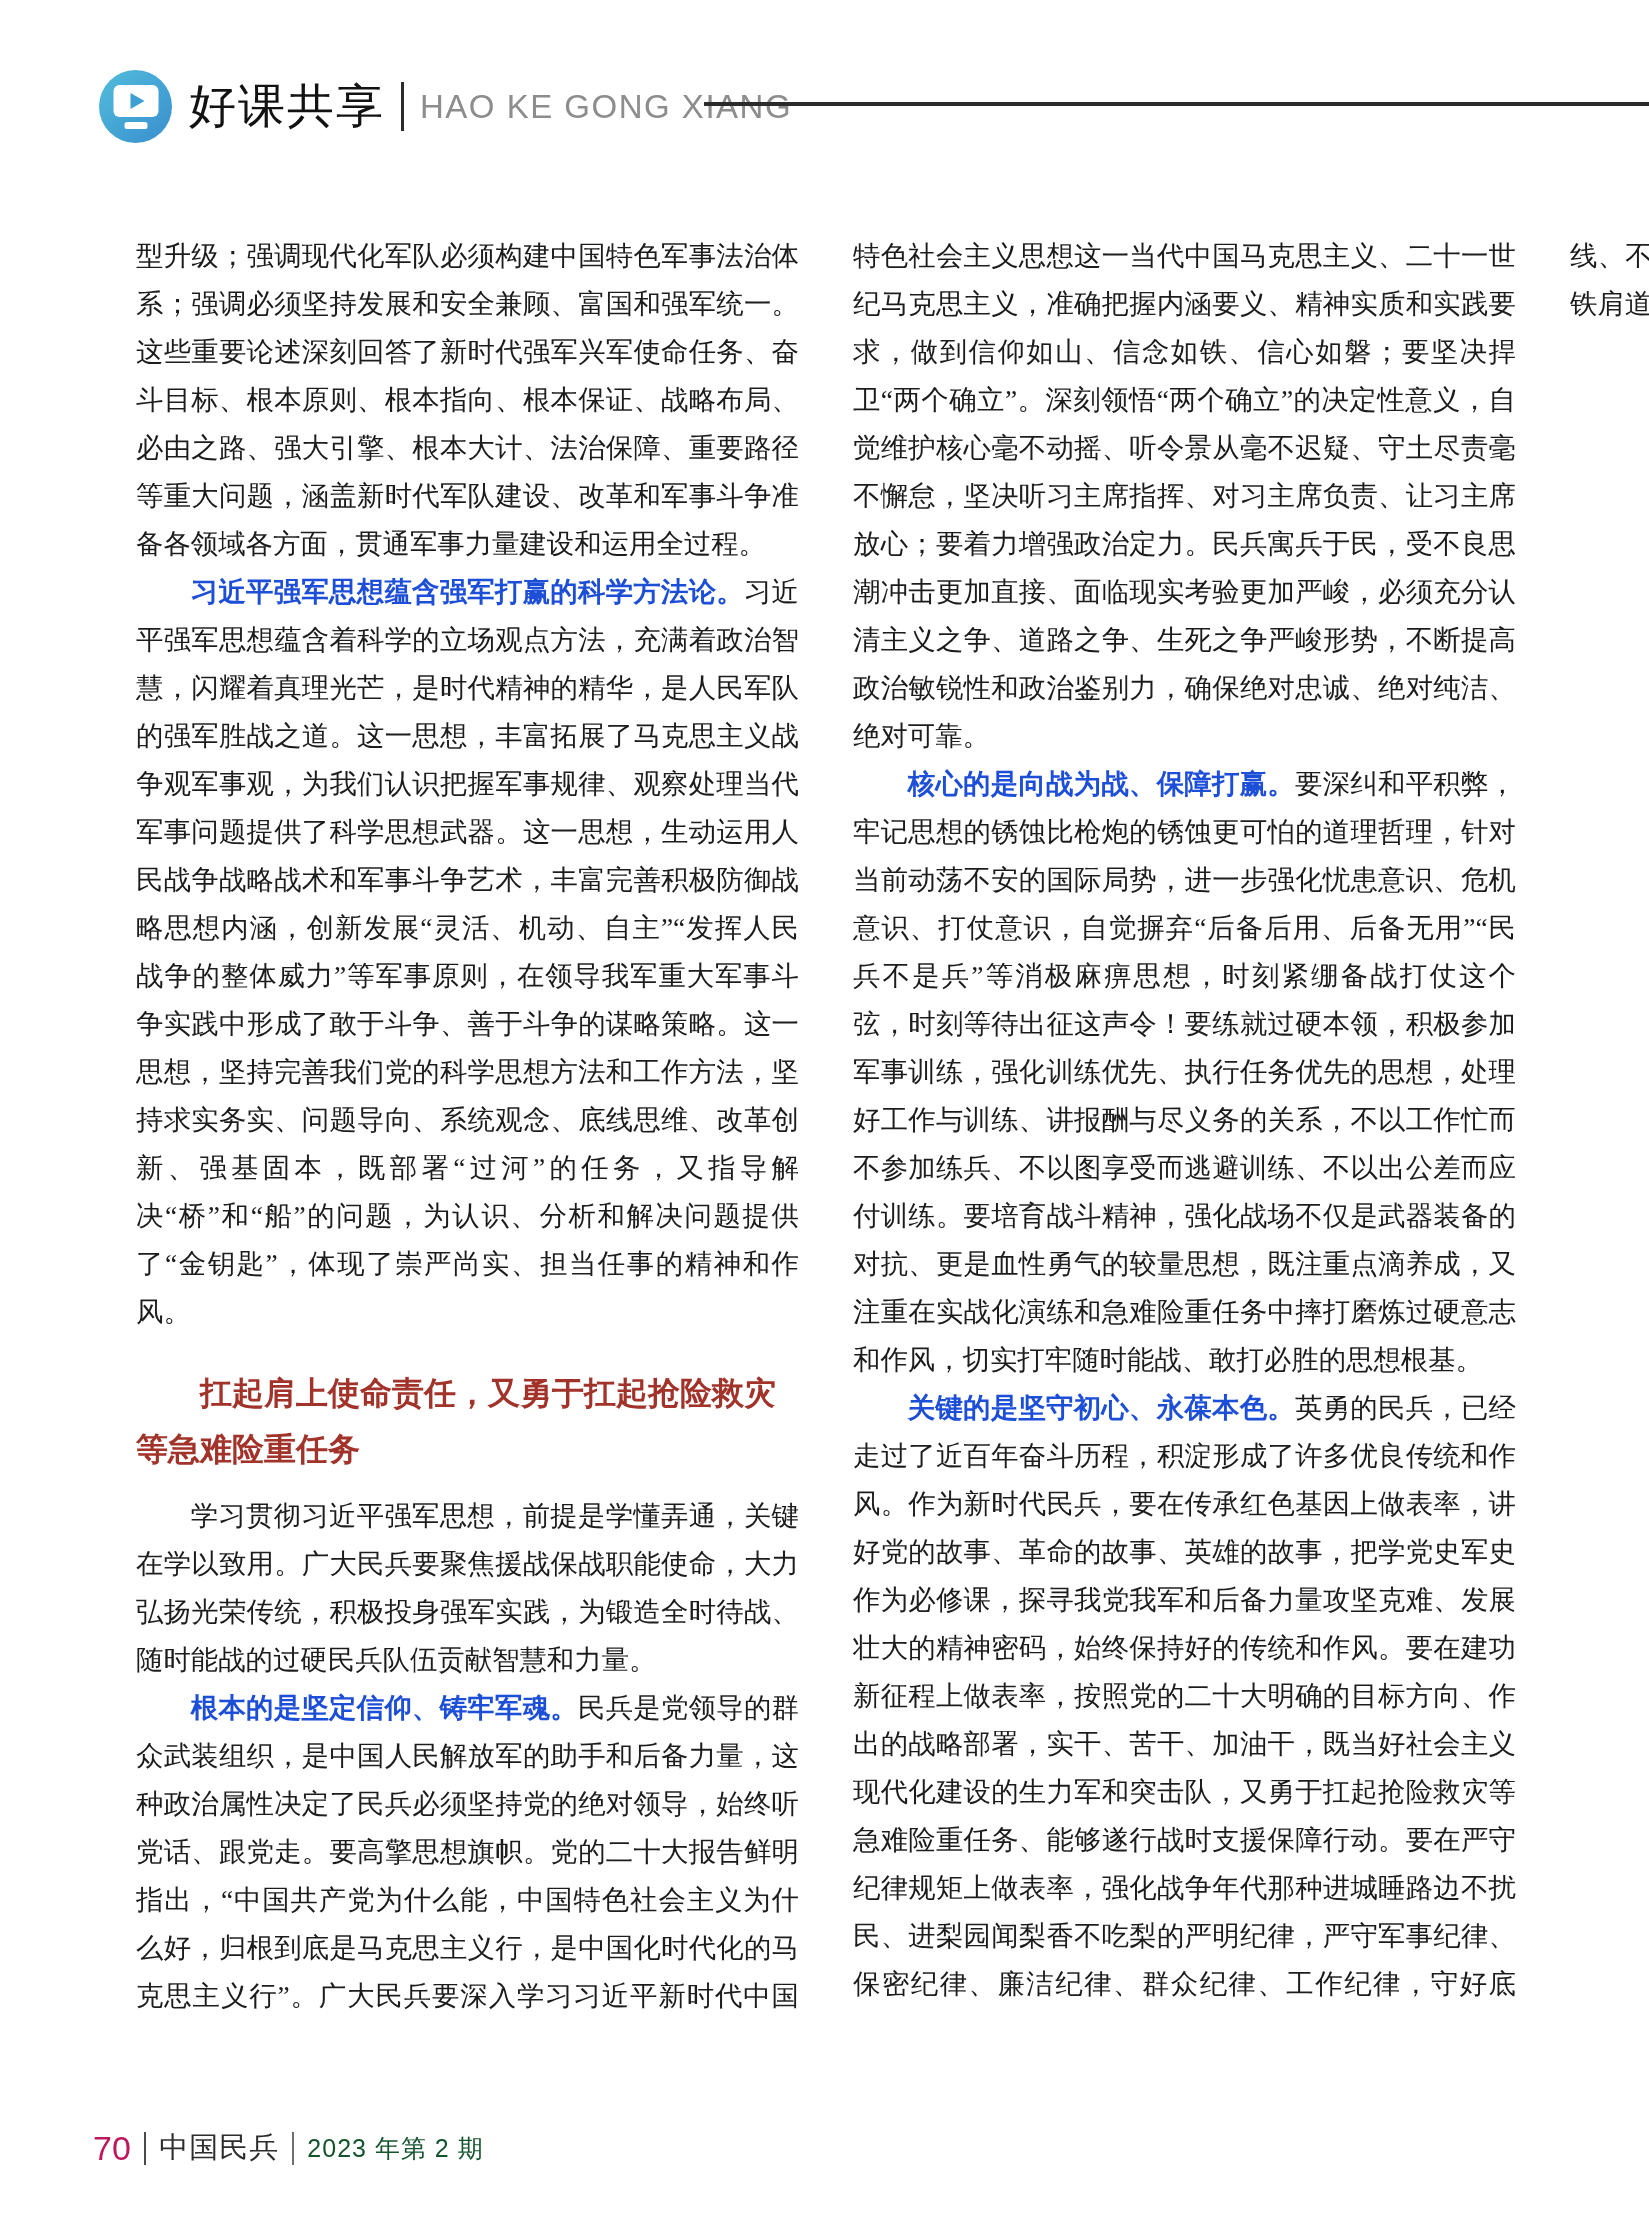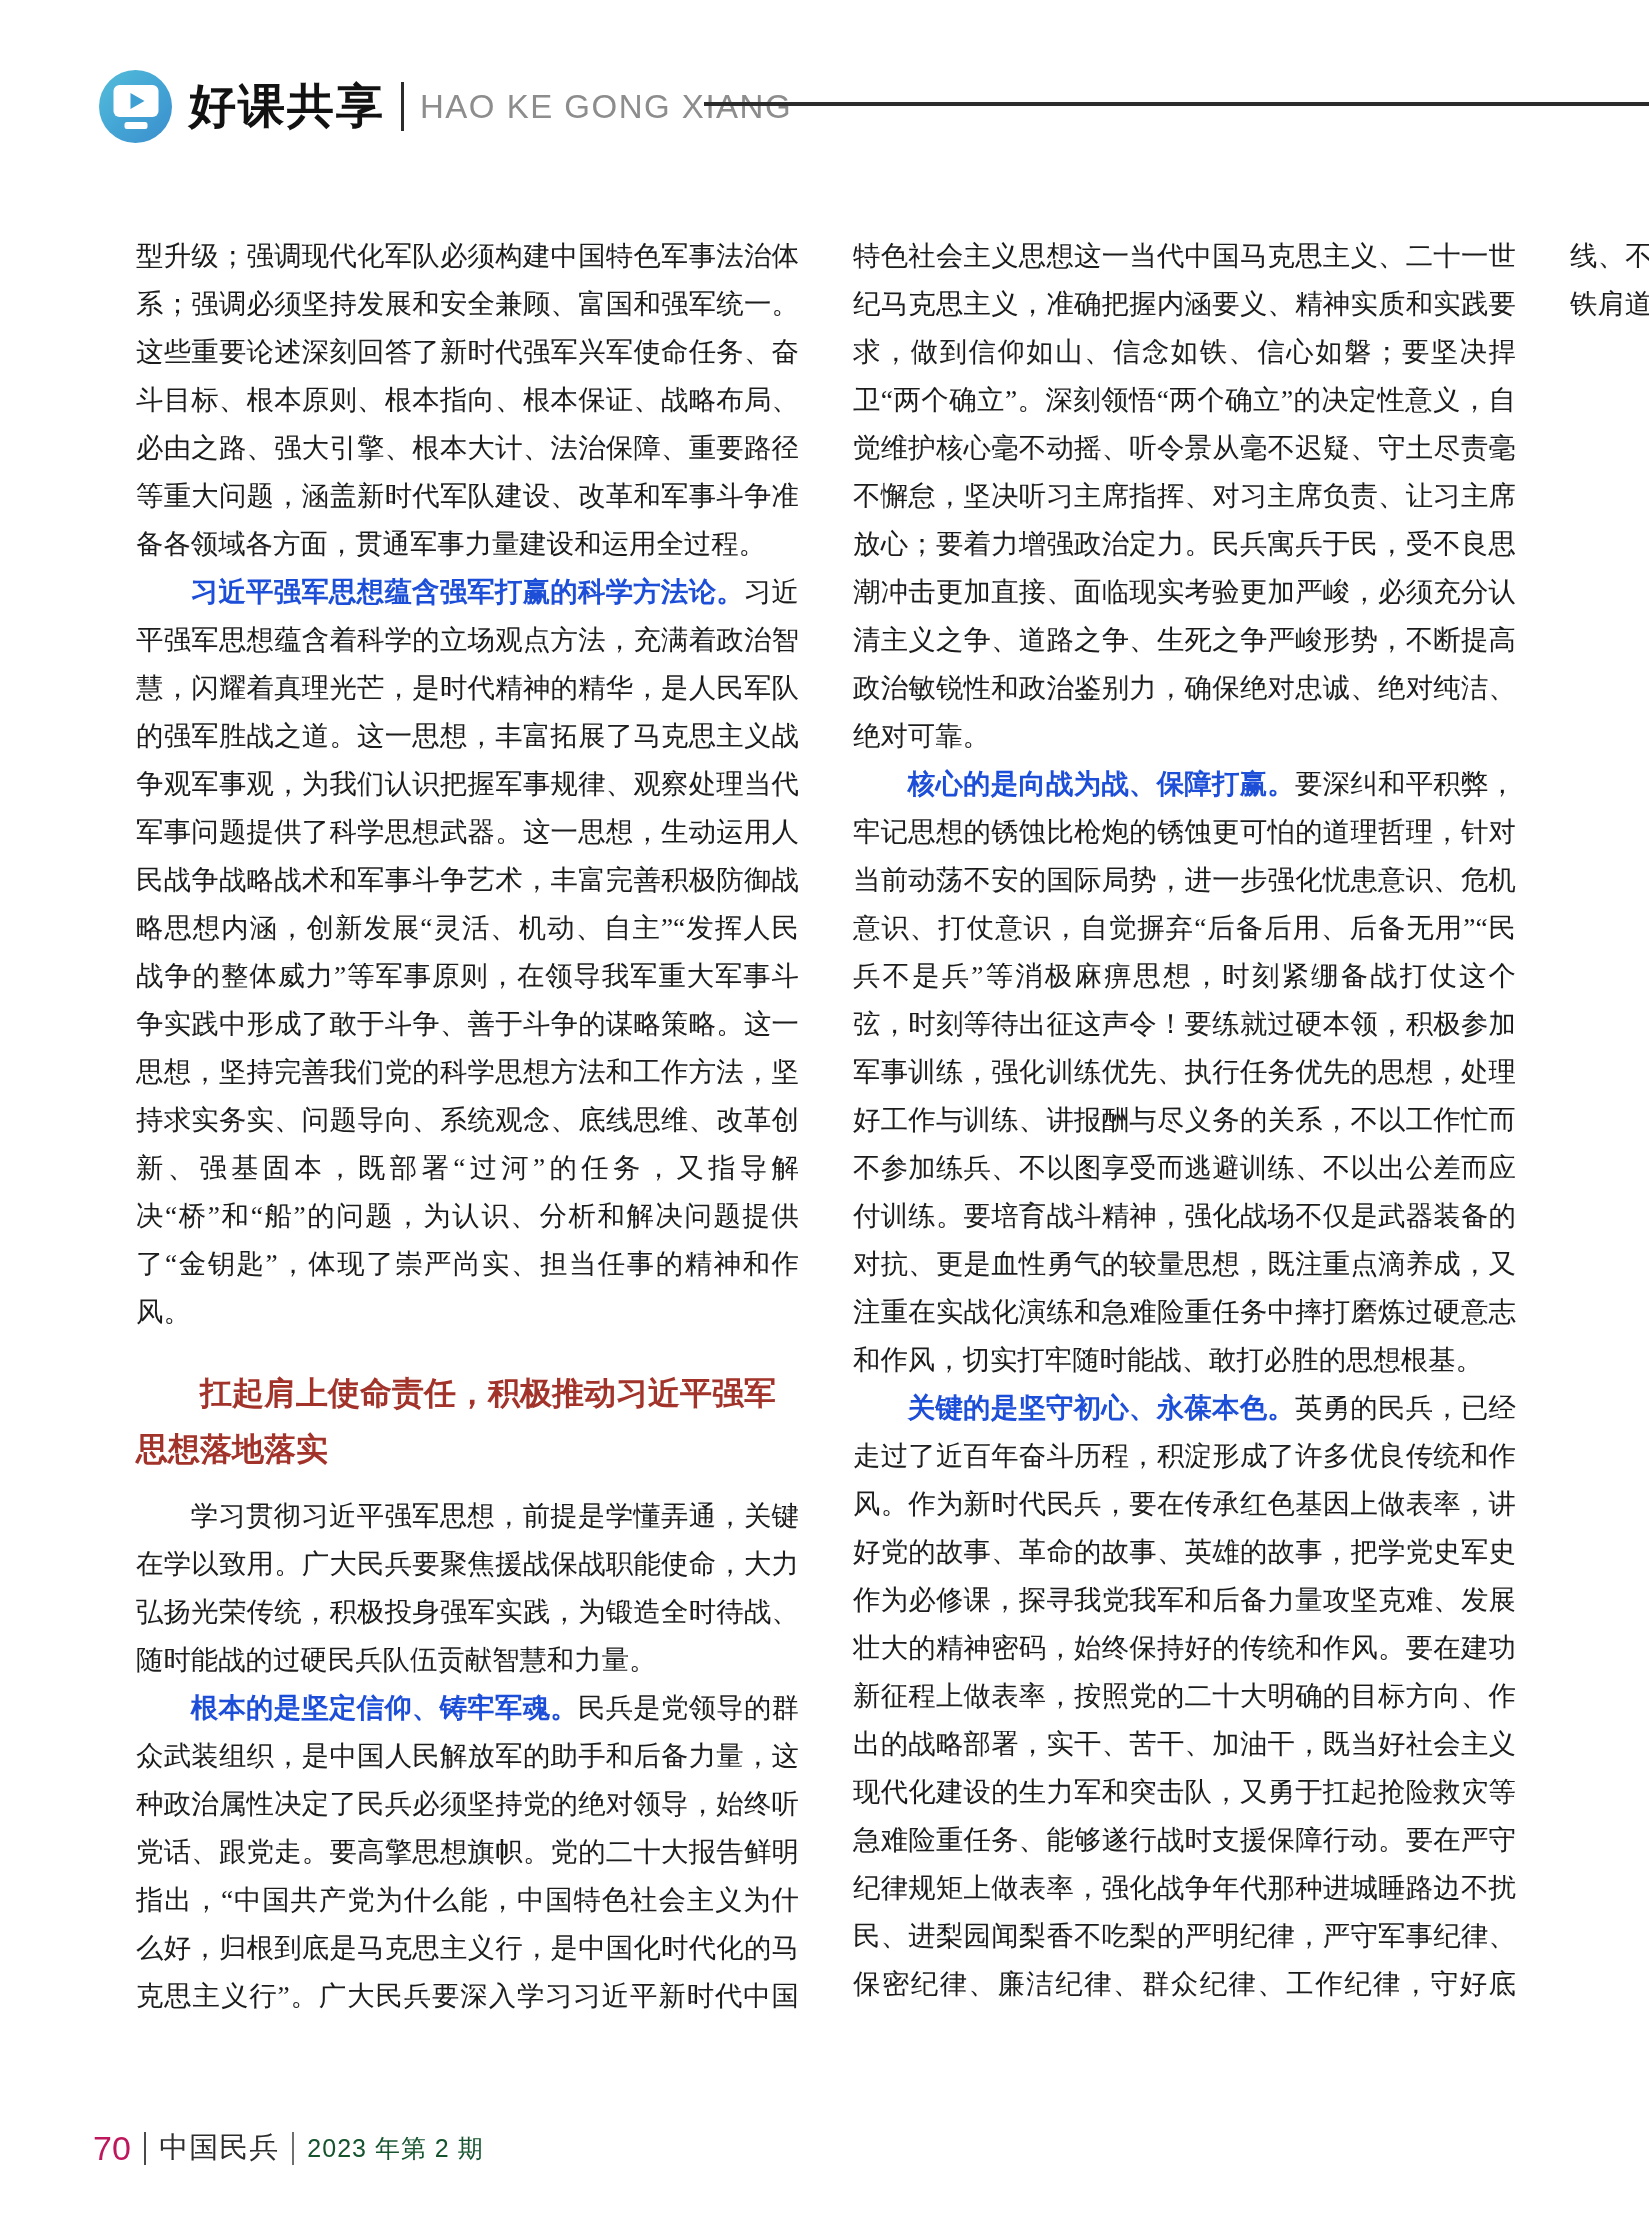--- a/index.html
+++ b/index.html
@@ -12,21 +12,21 @@
   
   .page-header { position:absolute; top:69px; left:99px; height:75px; display:flex; align-items:center; }
   .hicon { position:relative; width:73px; height:73px; border-radius:50%;
     background:linear-gradient(135deg,#55bdd9 0%, #45a8d6 45%, #3b8ecd 100%); margin-right:17px; flex:0 0 auto; }
   .hicon .screen { position:absolute; left:50%; top:15px; transform:translateX(-50%);
     width:45px; height:32px; background:#ffffff; border-radius:6px; }
   .hicon .play { position:absolute; left:17px; top:7.5px; width:0; height:0;
     border-top:8.5px solid transparent; border-bottom:8.5px solid transparent; border-left:14px solid #3d9fd2; }
   .hicon .stand { position:absolute; left:50%; transform:translateX(-50%); top:52px;
     width:23px; height:6.5px; background:#ffffff; border-radius:2.5px; }
-  .cn-title { font-family:"Liberation Sans",sans-serif; font-weight:700; font-size:47px; color:#121212; letter-spacing:2px; white-space:nowrap; }
+  .cn-title { font-family:"Liberation Sans",sans-serif; font-weight:400; font-size:47px; color:#121212; letter-spacing:2px; white-space:nowrap; }
   .hdivider { width:3px; height:49px; background:#2b2b2b; margin:0 16px; flex:0 0 auto; }
   .pinyin { font-family:"Liberation Sans",sans-serif; font-size:33px; color:#8d8d8d; letter-spacing:1.5px; white-space:nowrap; }
   .header-rule { position:absolute; top:102px; left:704px; width:946px; height:3.5px; background:#2b2b2b; }
 
   
   .columns {
     position:absolute; top:232px; left:136px; width:1380px; height:1815px;
     column-count:2; column-gap:54px; column-fill:auto;
     font-size:27.4px; line-height:48px; text-align:justify; color:#1c1c1c;
   }
@@ -65,21 +65,21 @@
     <span class="pinyin">HAO KE GONG XIANG</span>
   </div>
   <div class="header-rule"></div>
 
   <main class="columns">
 
     <p class="para continuation"><span>型升级；强调现代化军队必须构建中国特色军事法治体系；强调必须坚持发展和安全兼顾、富国和强军统一。这些重要论述深刻回答了新时代强军兴军使命任务、奋斗目标、根本原则、根本指向、根本保证、战略布局、必由之路、强大引擎、根本大计、法治保障、重要路径等重大问题，涵盖新时代军队建设、改革和军事斗争准备各领域各方面，贯通军事力量建设和运用全过程。</span></p>
 
     <p class="para"><span class="lead">习近平强军思想蕴含强军打赢的科学方法论。</span><span>习近平强军思想蕴含着科学的立场观点方法，充满着政治智慧，闪耀着真理光芒，是时代精神的精华，是人民军队的强军胜战之道。这一思想，丰富拓展了马克思主义战争观军事观，为我们认识把握军事规律、观察处理当代军事问题提供了科学思想武器。这一思想，生动运用人民战争战略战术和军事斗争艺术，丰富完善积极防御战略思想内涵，创新发展“灵活、机动、自主”“发挥人民战争的整体威力”等军事原则，在领导我军重大军事斗争实践中形成了敢于斗争、善于斗争的谋略策略。这一思想，坚持完善我们党的科学思想方法和工作方法，坚持求实务实、问题导向、系统观念、底线思维、改革创新、强基固本，既部署“过河”的任务，又指导解决“桥”和“船”的问题，为认识、分析和解决问题提供了“金钥匙”，体现了崇严尚实、担当任事的精神和作风。</span></p>
 
-    <h2 class="section-heading">扛起肩上使命责任，积极推动习近平强军思想落地落实</h2>
+    <h2 class="section-heading">扛起肩上使命责任，又勇于扛起抢险救灾等急难险重任务</h2>
 
     <p class="para"><span>学习贯彻习近平强军思想，前提是学懂弄通，关键在学以致用。广大民兵要聚焦援战保战职能使命，大力弘扬光荣传统，积极投身强军实践，为锻造全时待战、随时能战的过硬民兵队伍贡献智慧和力量。</span></p>
 
     <p class="para"><span class="lead">根本的是坚定信仰、铸牢军魂。</span><span>民兵是党领导的群众武装组织，是中国人民解放军的助手和后备力量，这种政治属性决定了民兵必须坚持党的绝对领导，始终听党话、跟党走。要高擎思想旗帜。党的二十大报告鲜明指出，“中国共产党为什么能，中国特色社会主义为什么好，归根到底是马克思主义行，是中国化时代化的马克思主义行”。广大民兵要深入学习习近平新时代中国特色社会主义思想这一当代中国马克思主义、二十一世纪马克思主义，准确把握内涵要义、精神实质和实践要求，做到信仰如山、信念如铁、信心如磐；要坚决捍卫“两个确立”。深刻领悟“两个确立”的决定性意义，自觉维护核心毫不动摇、听令景从毫不迟疑、守土尽责毫不懈怠，坚决听习主席指挥、对习主席负责、让习主席放心；要着力增强政治定力。民兵寓兵于民，受不良思潮冲击更加直接、面临现实考验更加严峻，必须充分认清主义之争、道路之争、生死之争严峻形势，不断提高政治敏锐性和政治鉴别力，确保绝对忠诚、绝对纯洁、绝对可靠。</span></p>
 
     <p class="para"><span class="lead">核心的是向战为战、保障打赢。</span><span>要深纠和平积弊，牢记思想的锈蚀比枪炮的锈蚀更可怕的道理哲理，针对当前动荡不安的国际局势，进一步强化忧患意识、危机意识、打仗意识，自觉摒弃“后备后用、后备无用”“民兵不是兵”等消极麻痹思想，时刻紧绷备战打仗这个弦，时刻等待出征这声令！要练就过硬本领，积极参加军事训练，强化训练优先、执行任务优先的思想，处理好工作与训练、讲报酬与尽义务的关系，不以工作忙而不参加练兵、不以图享受而逃避训练、不以出公差而应付训练。要培育战斗精神，强化战场不仅是武器装备的对抗、更是血性勇气的较量思想，既注重点滴养成，又注重在实战化演练和急难险重任务中摔打磨炼过硬意志和作风，切实打牢随时能战、敢打必胜的思想根基。</span></p>
 
     <p class="para"><span class="lead">关键的是坚守初心、永葆本色。</span><span>英勇的民兵，已经走过了近百年奋斗历程，积淀形成了许多优良传统和作风。作为新时代民兵，要在传承红色基因上做表率，讲好党的故事、革命的故事、英雄的故事，把学党史军史作为必修课，探寻我党我军和后备力量攻坚克难、发展壮大的精神密码，始终保持好的传统和作风。要在建功新征程上做表率，按照党的二十大明确的目标方向、作出的战略部署，实干、苦干、加油干，既当好社会主义现代化建设的生力军和突击队，又勇于扛起抢险救灾等急难险重任务、能够遂行战时支援保障行动。要在严守纪律规矩上做表率，强化战争年代那种进城睡路边不扰民、进梨园闻梨香不吃梨的严明纪律，严守军事纪律、保密纪律、廉洁纪律、群众纪律、工作纪律，守好底线、不越红线，在新时代新征程上诠释赤胆忠诚、彰显铁肩道义、永葆高尚操守。</span></p>
 
     <p class="para byline">（执笔：郭振芳、林祥玉、廉哲）</p>

